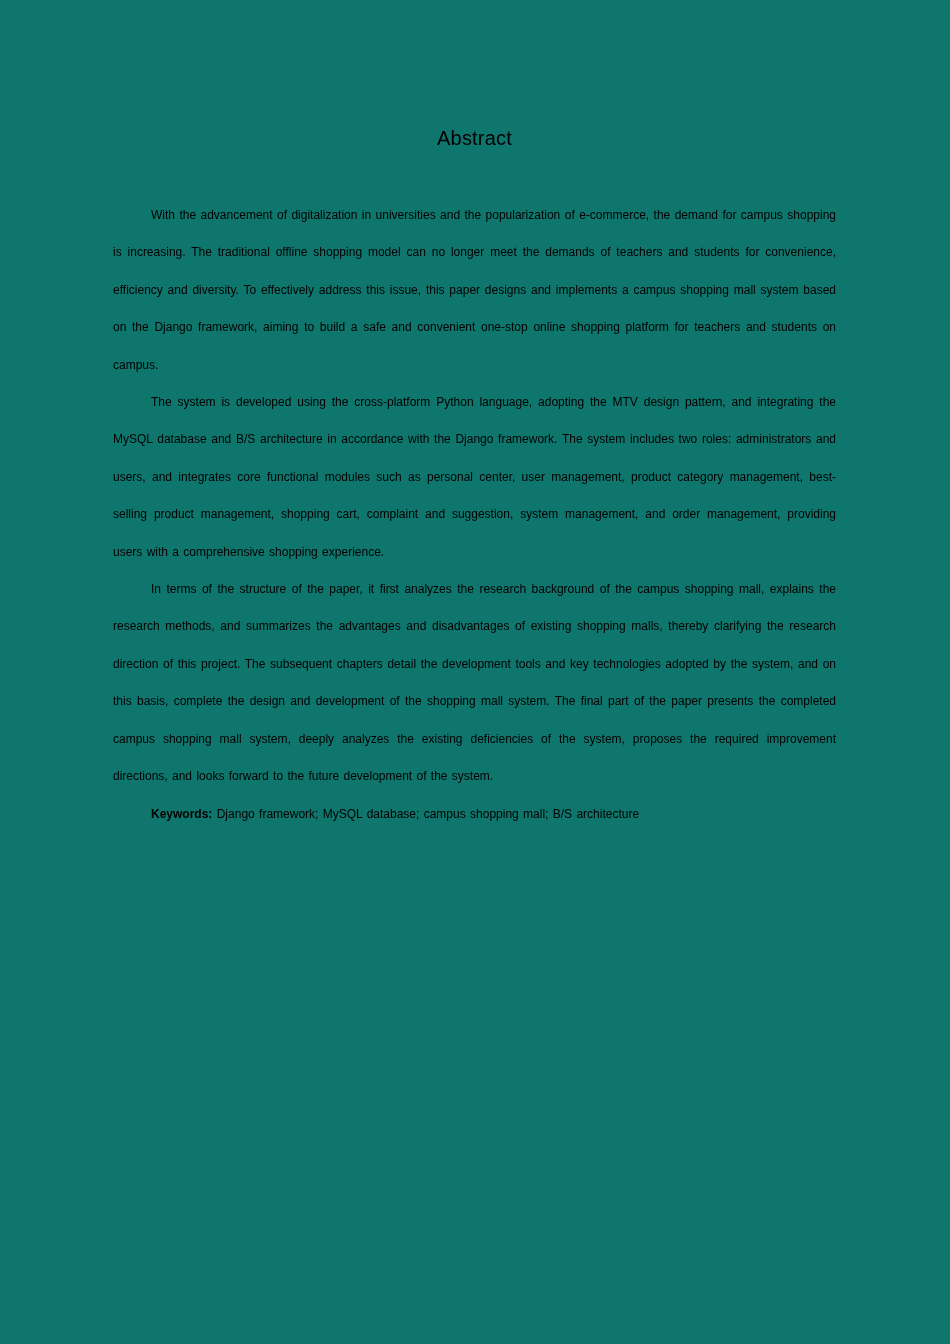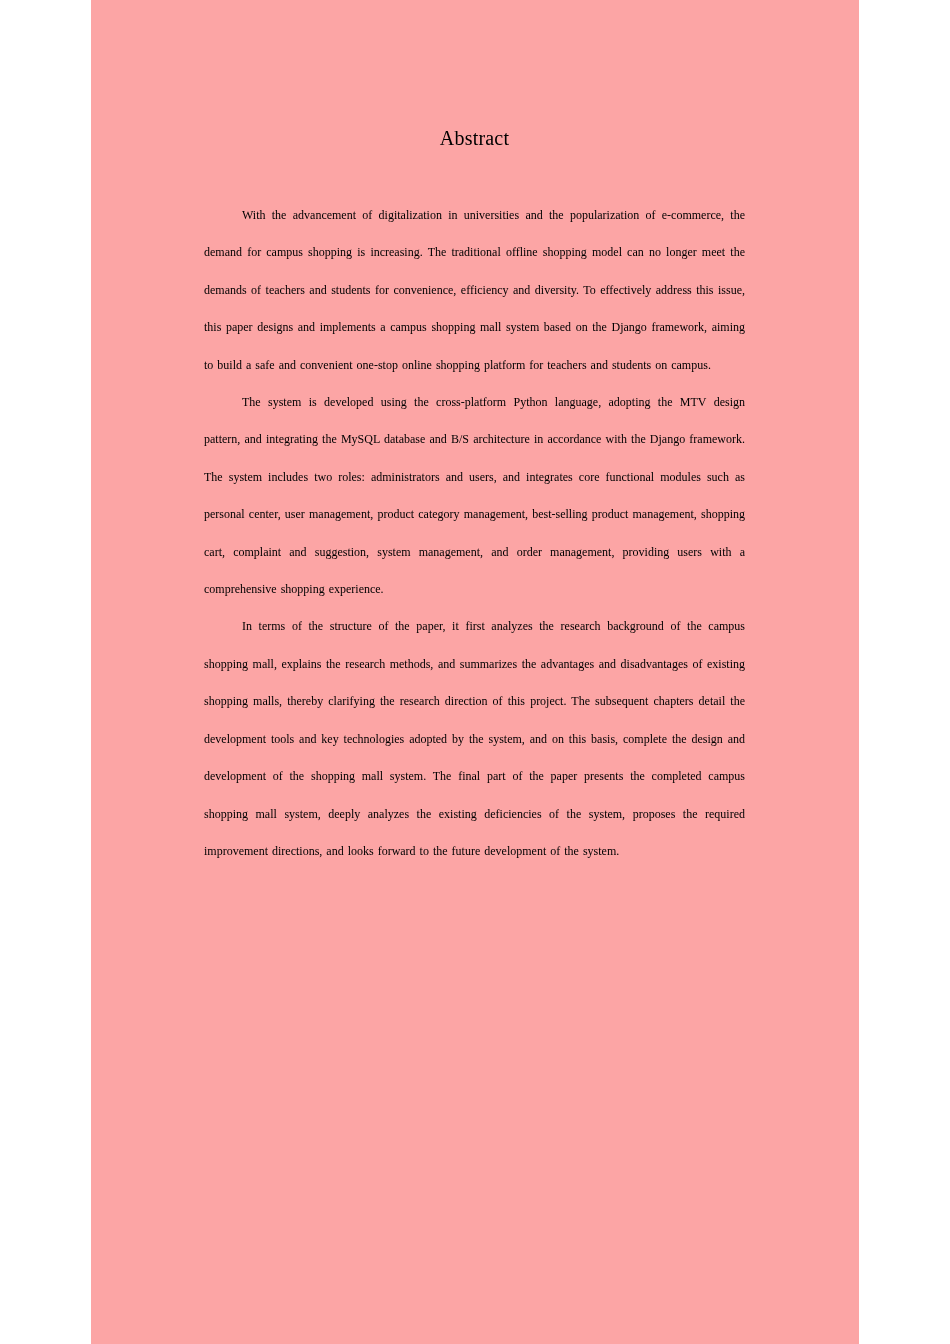--- a/index.html
+++ b/index.html
@@ -2,26 +2,26 @@
 <html><head>
 <meta charset="utf-8">
 <style>
   html, body {
     margin: 0;
     padding: 0;
     background: #ffffff;
   }
   .page {
     position: relative;
-    width: 768px;
+    width: 950px;
     height: 1344px;
     margin: 0 auto;
-    background: #fca5a5;
+    background: #0f766e;
     color: #000000;
-    font-family: Liberation Serif, serif;
+    font-family: Liberation Sans, sans-serif;
     overflow: hidden;
     box-sizing: border-box;
   }
   .content {
     box-sizing: border-box;
     padding: 126px 114px 0 113px; 
   }
   .doc-title {
     margin: 0 0 47px 0;
     font-size: 20px;
@@ -50,14 +50,15 @@
 <div class="page">
   <div class="content">
     <h1 class="doc-title">Abstract</h1>
 
     <p class="para">With the advancement of digitalization in universities and the popularization of e-commerce, the demand for campus shopping is increasing. The traditional offline shopping model can no longer meet the demands of teachers and students for convenience, efficiency and diversity. To effectively address this issue, this paper designs and implements a campus shopping mall system based on the Django framework, aiming to build a safe and convenient one-stop online shopping platform for teachers and students on campus.</p>
 
     <p class="para">The system is developed using the cross-platform Python language, adopting the MTV design pattern, and integrating the MySQL database and B/S architecture in accordance with the Django framework. The system includes two roles: administrators and users, and integrates core functional modules such as personal center, user management, product category management, best-selling product management, shopping cart, complaint and suggestion, system management, and order management, providing users with a comprehensive shopping experience.</p>
 
     <p class="para">In terms of the structure of the paper, it first analyzes the research background of the campus shopping mall, explains the research methods, and summarizes the advantages and disadvantages of existing shopping malls, thereby clarifying the research direction of this project. The subsequent chapters detail the development tools and key technologies adopted by the system, and on this basis, complete the design and development of the shopping mall system. The final part of the paper presents the completed campus shopping mall system, deeply analyzes the existing deficiencies of the system, proposes the required improvement directions, and looks forward to the future development of the system.</p>
 
+    <p class="para"><span class="kw-label">Keywords:</span> <span>Django framework; MySQL database; campus shopping mall; B/S architecture</span></p>
   </div>
 </div>
 
 </body></html>

